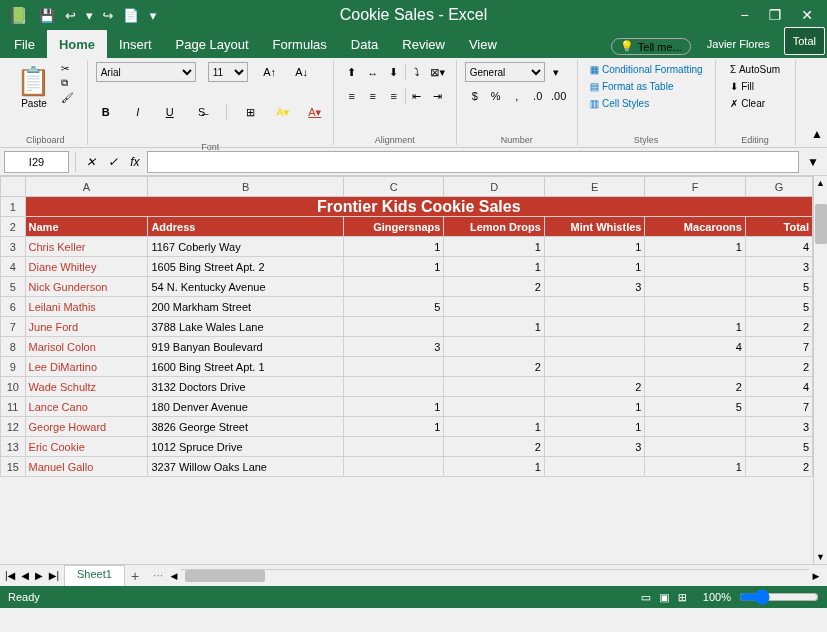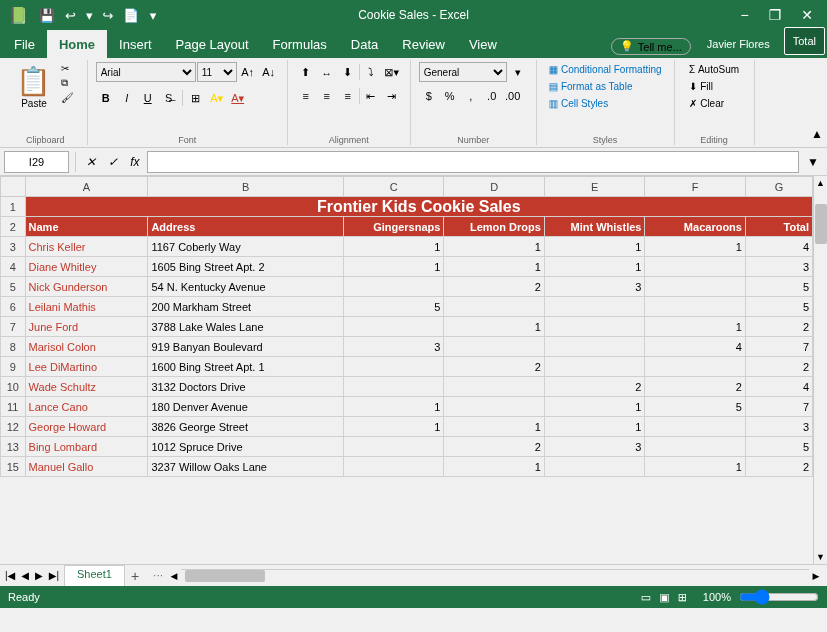--- a/index.html
+++ b/index.html
@@ -100,21 +100,21 @@
       background: none;
       border: none;
       cursor: pointer;
       padding: 1px 3px;
       display: flex;
       align-items: center;
       gap: 2px;
     }
 
     
-    .font-group-row { display: flex; align-items: center; gap: 1px; margin-bottom: 4px; }
+    .font-group-row { display: flex; align-items: center; gap: 12px; margin-bottom: 18px; }
     .font-select { font-size: 10px; width: 100px; height: 20px; border: 1px solid #aaa; }
     .font-size-select { font-size: 10px; width: 40px; height: 20px; border: 1px solid #aaa; }
     .fmt-btn {
       width: 20px; height: 20px;
       font-size: 11px;
       background: none;
       border: 1px solid transparent;
       cursor: pointer;
       display: flex; align-items: center; justify-content: center;
     }
@@ -322,21 +322,21 @@
     <div class="quick-access">
       <span style="font-size:16px; margin-right:4px;">📗</span>
       <button class="qa-btn" title="Save">💾</button>
       <button class="qa-btn" title="Undo">↩</button>
       <button class="qa-btn">▾</button>
       <button class="qa-btn" title="Redo">↪</button>
       <button class="qa-btn" title="New">📄</button>
       <button class="qa-btn">▾</button>
     </div>
   </div>
-  <div style="position:absolute; left:50%; transform:translateX(-50%); color:white; font-size:12px;">Cookie Sales - Excel</div>
+  <div style="position:absolute; left:50%; transform:translateX(-50%); color:white; font-size:16px;">Cookie Sales - Excel</div>
   <div class="title-bar-right">
     <button class="title-btn">−</button>
     <button class="title-btn">❐</button>
     <button class="title-btn">✕</button>
   </div>
 </div>
 
 <div class="ribbon-tabs">
   <button class="ribbon-tab">File</button>
   <button class="ribbon-tab active">Home</button>
@@ -420,21 +420,21 @@
         <button class="fmt-btn">⇤</button>
         <button class="fmt-btn">⇥</button>
       </div>
     </div>
     <span class="ribbon-group-label">Alignment</span>
   </div>
 
   <div class="ribbon-group number-group">
     <div class="ribbon-group-content" style="flex-direction:column;">
       <div style="display:flex;align-items:center;gap:1px;">
-        <select style="font-size:10px;width:88px;height:20px;border:1px solid #aaa;">
+        <select style="font-size:10px;width:80px;height:20px;border:1px solid #aaa;">
           <option>General</option>
         </select>
         <button class="fmt-btn">▾</button>
       </div>
       <div style="display:flex;align-items:center;gap:1px;margin-top:2px;">
         <button class="fmt-btn">$</button>
         <button class="fmt-btn">%</button>
         <button class="fmt-btn">,</button>
         <button class="fmt-btn">.0</button>
         <button class="fmt-btn">.00</button>
@@ -629,21 +629,21 @@
               <td class="name-red">George Howard</td>
               <td>3826 George Street</td>
               <td style="text-align: right;">1</td>
               <td style="text-align: right;">1</td>
               <td style="text-align: right;">1</td>
               <td></td>
               <td style="text-align: right;">3</td>
             </tr>
             <tr>
               <td class="row-num">13</td>
-              <td class="name-red">Bing Lombard</td>
+              <td class="name-red">Eric Cookie</td>
               <td>1012 Spruce Drive</td>
               <td></td>
               <td style="text-align: right;">2</td>
               <td style="text-align: right;">3</td>
               <td></td>
               <td style="text-align: right;">5</td>
             </tr>
             <tr>
               <td class="row-num">15</td>
               <td class="name-red">Manuel Gallo</td>

